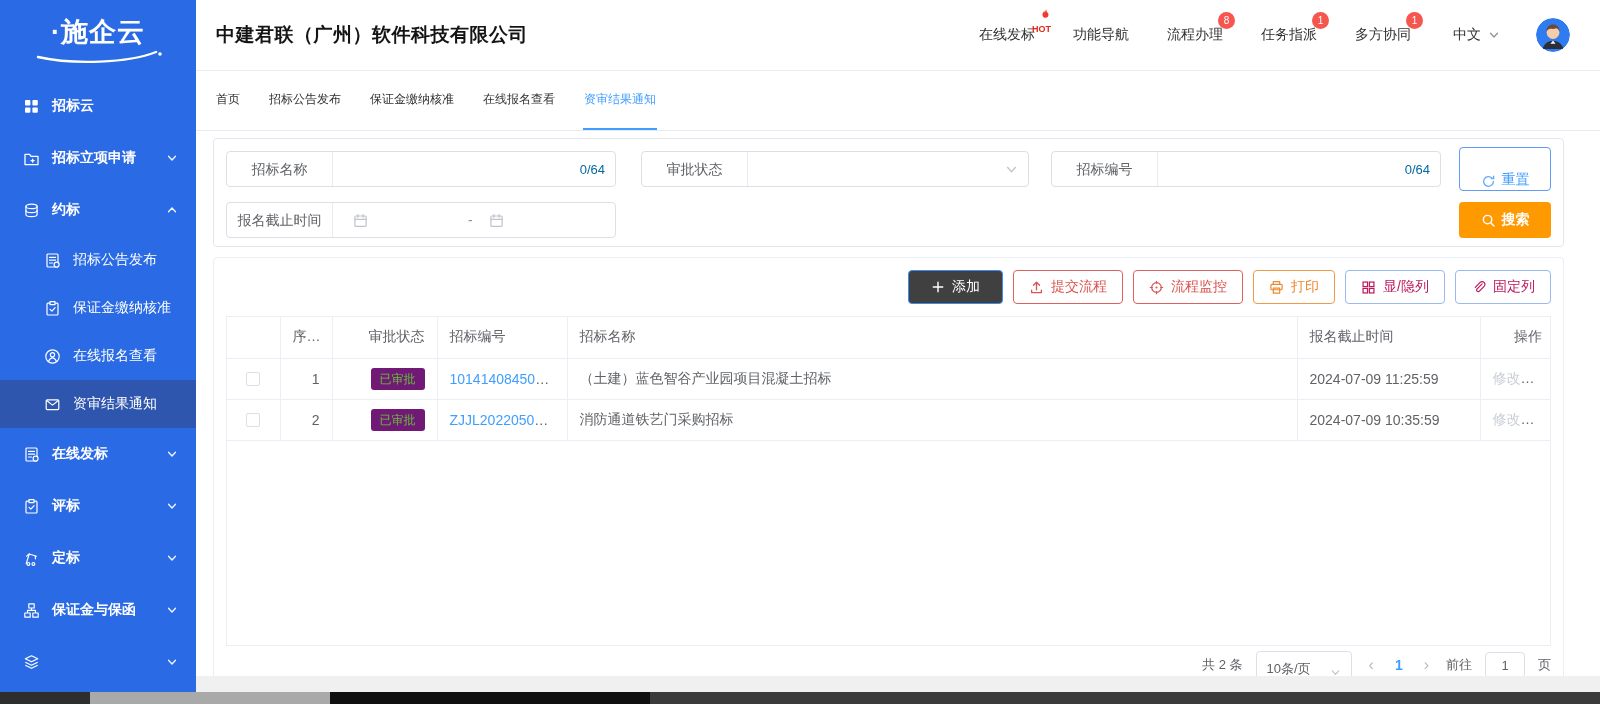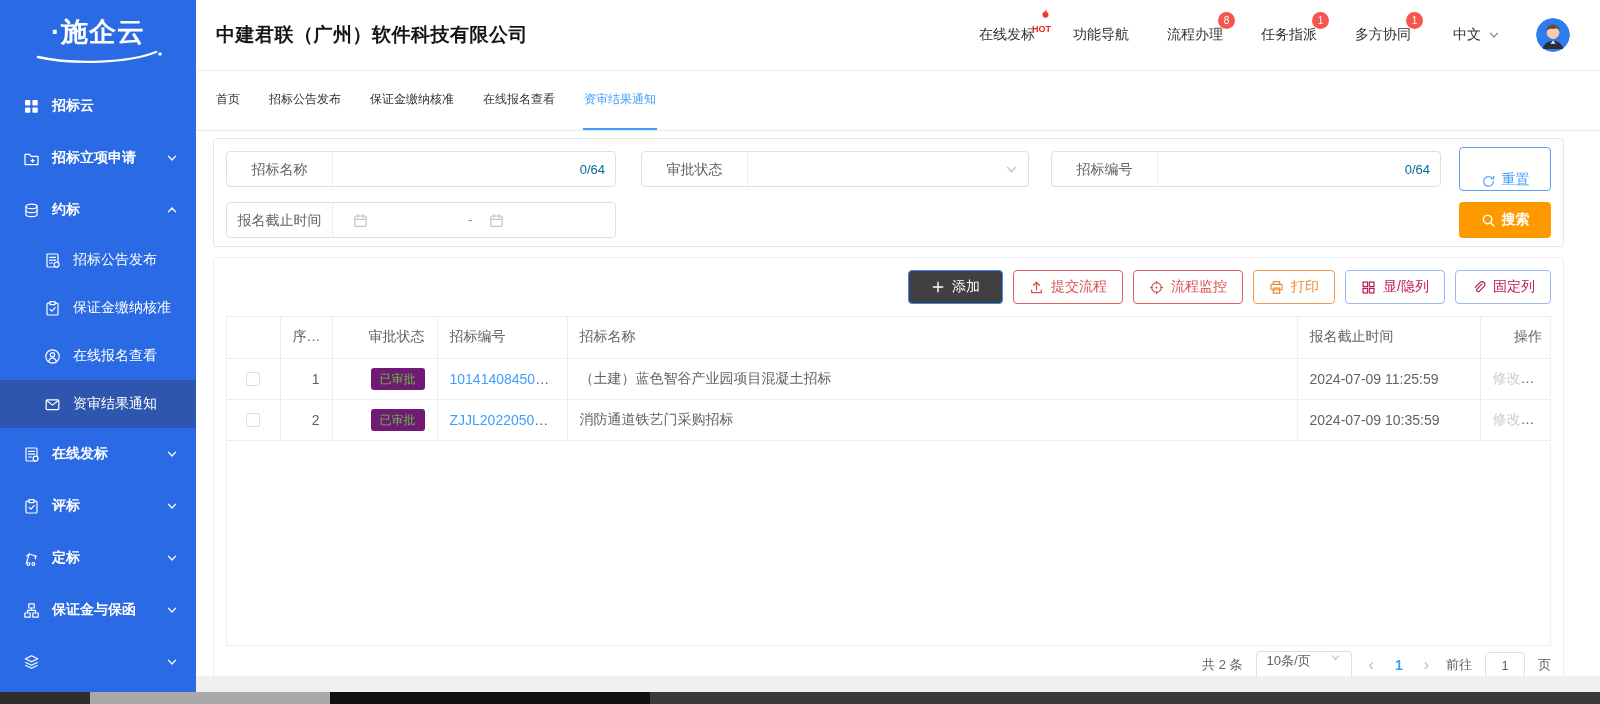--- a/index.html
+++ b/index.html
@@ -71,21 +71,21 @@
   th:last-child, td:last-child { border-right:none; }
   th { font-weight:400; color:#5f6368; text-align:left; }
   .c-center { text-align:right; }
   .tag-success { display:inline-block; background:#701a75; color:#67c23a; font-size:12px; line-height:1; padding:5px 9px; border-radius:3px; }
   .link { color:#409eff; cursor:pointer; }
   .op-link { color:#c9cdd4; cursor:pointer; }
   .op-link + .op-link { margin-left:10px; }
   .cb { width:14px; height:14px; border:1px solid #dcdfe6; border-radius:2px; margin:0 auto; background:#fff; cursor:pointer; }
 
   .pager { display:flex; align-items:center; justify-content:flex-end; gap:13px; margin-top:5px; height:28px; font-size:13px; color:#606266; }
-  .pg-select { width:96px; height:28px; border:1px solid #dcdfe6; border-radius:4px; display:flex; align-items:flex-start; justify-content:center; gap:19px; cursor:pointer; color:#606266; }
+  .pg-select { width:96px; height:28px; border:1px solid #dcdfe6; border-radius:4px; display:flex; align-items:flex-end; justify-content:center; gap:19px; cursor:pointer; color:#606266; }
   .pg-arrow { background:none; border:none; color:#b6bac2; font-size:16px; cursor:pointer; padding:0 4px; line-height:1; }
   .pg-cur { color:#409eff; font-size:14px; font-weight:700; padding:0 4px; cursor:pointer; }
   .pg-goto-input { width:40px; height:26px; border:1px solid #dcdfe6; border-radius:4px; text-align:center; font-size:13px; color:#606266; outline:none; }
 
   .footer-gap { position:absolute; left:0; bottom:0; width:100%; height:16px; background:#f0f0f0; }
 
   
   .hscrollbar { position:absolute; left:0; bottom:0; width:1600px; height:12px; background:#3a3a3a; z-index:20; }
   .sb-corner { position:absolute; left:0; top:0; width:90px; height:12px; background:#2e2e2e; }
   .sb-track-light { position:absolute; left:90px; top:0; width:240px; height:12px; background:#a9a9a9; }

